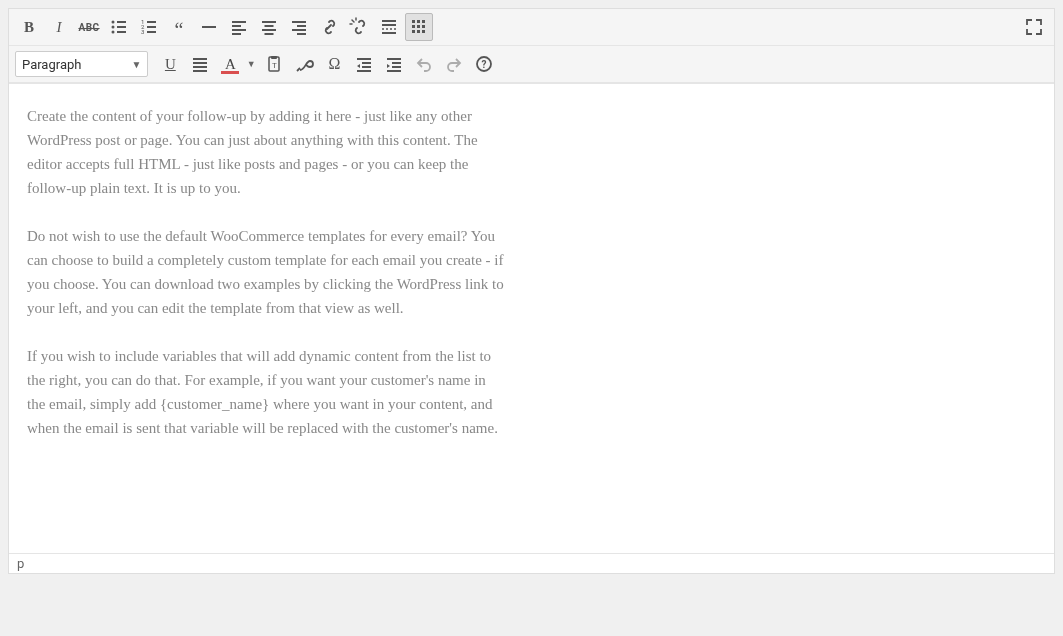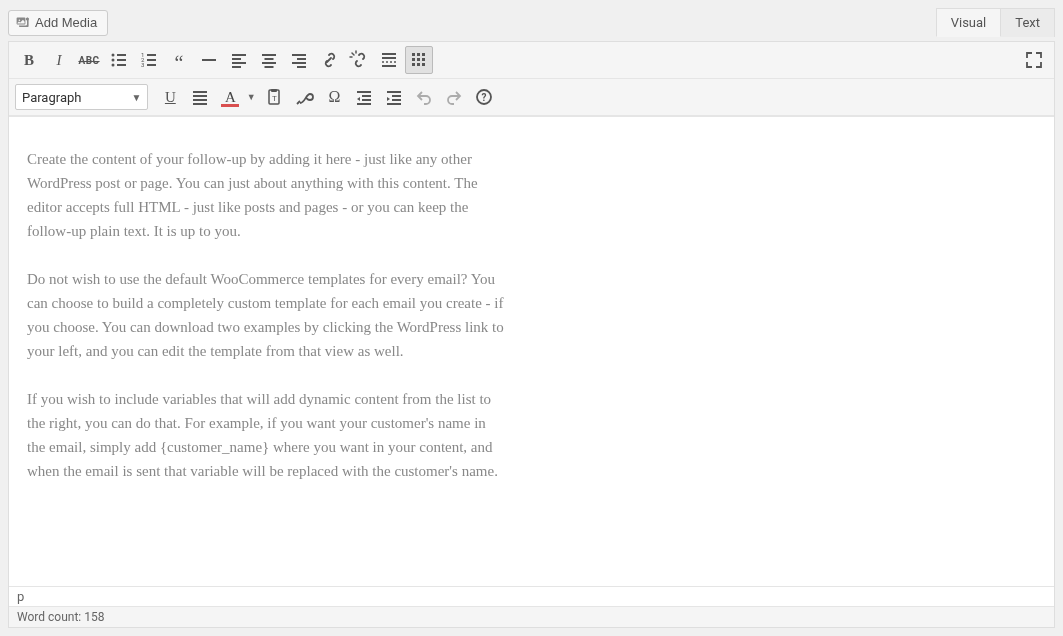--- a/index.html
+++ b/index.html
@@ -136,21 +136,21 @@
     width: 14px;
     justify-content: center;
     margin-left: -2px;
   }
 
   .content-area {
     background: #fff;
     border-top: 1px solid #e5e5e5;
     height: 470px;
     overflow: auto;
-    padding: 30px 18px;
+    padding: 20px 18px;
     font-family: Georgia, "Times New Roman", serif;
     font-size: 15px;
     line-height: 1.6;
     color: #888;
   }
   .content-area p {
     max-width: 480px;
     margin-bottom: 24px;
   }
 
@@ -167,39 +167,20 @@
     padding: 3px 8px;
     color: #666;
     font-size: 12px;
   }
 </style>
 </head>
 <body>
 
 <div class="wrap">
 
-  <div class="top-row">
-    <button class="add-media-btn">
-      <span class="media-icon">
-        <svg viewBox="0 0 20 20">
-            <path fill="#888" d="M13 11V4c0-.6-.4-1-1-1H3c-.6 0-1 .4-1 1v7c0 .6.4 1 1 1h9c.6 0 1-.4 1-1zM5.5 5.5A1 1 0 114.5 6.5 1 1 0 015.5 5.5zM3 10l2-2 1.5 1.5L10 6l2 2.5V10.5H3z"></path>
-            <path fill="#888" d="M16 6h-1v6c0 .6-.4 1-1 1H5v1c0 .6.4 1 1 1h10c.6 0 1-.4 1-1V7c0-.6-.4-1-1-1z"></path>
-            <circle fill="#888" cx="15.5" cy="5" r="2"></circle>
-            <path fill="#888" d="M15 3.5h1v3h-1z"></path>
-            <path fill="#888" d="M14 4.5h3v1h-3z"></path>
-          </svg>
-      </span>
-      <span>Add Media</span>
-    </button>
-
-    <div class="tabs">
-      <div class="tab active">Visual</div>
-      <div class="tab">Text</div>
-    </div>
-  </div>
 
   <div class="editor-box">
 
     <div class="toolbar-row">
       <div class="tb-btn" title="Bold">
           <span class="txt" style="font-weight:bold;font-size:15px;">B</span>
         </div>
       <div class="tb-btn" title="Italic">
           <span class="txt" style="font-style:italic;font-size:15px;">I</span>
         </div>
@@ -378,20 +359,15 @@
     <div class="content-area">
       <p>Create the content of your follow-up by adding it here - just like any other WordPress post or page. You can just about anything with this content. The editor accepts full HTML - just like posts and pages - or you can keep the follow-up plain text. It is up to you.</p>
       <p>Do not wish to use the default WooCommerce templates for every email? You can choose to build a completely custom template for each email you create - if you choose. You can download two examples by clicking the WordPress link to your left, and you can edit the template from that view as well.</p>
       <p>If you wish to include variables that will add dynamic content from the list to the right, you can do that. For example, if you want your customer's name in the email, simply add {customer_name} where you want in your content, and when the email is sent that variable will be replaced with the customer's name.</p>
     </div>
 
     <div class="path-bar">
       <span>p</span>
     </div>
 
-    <div class="status-bar">
-      <span>Word count:</span>
-      <span> </span>
-      <span>158</span>
-    </div>
   </div>
 
 </div>
 
 </body></html>

